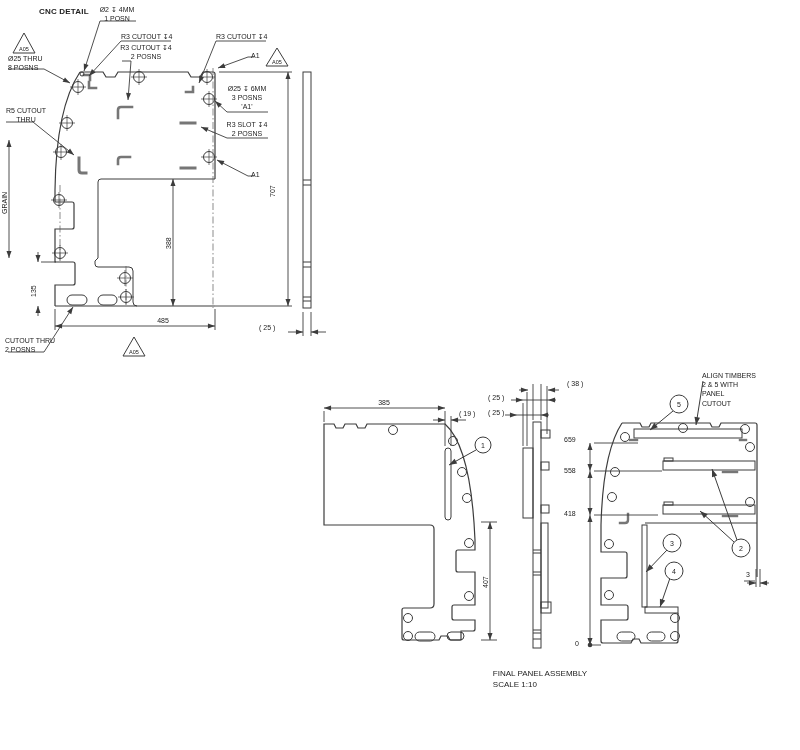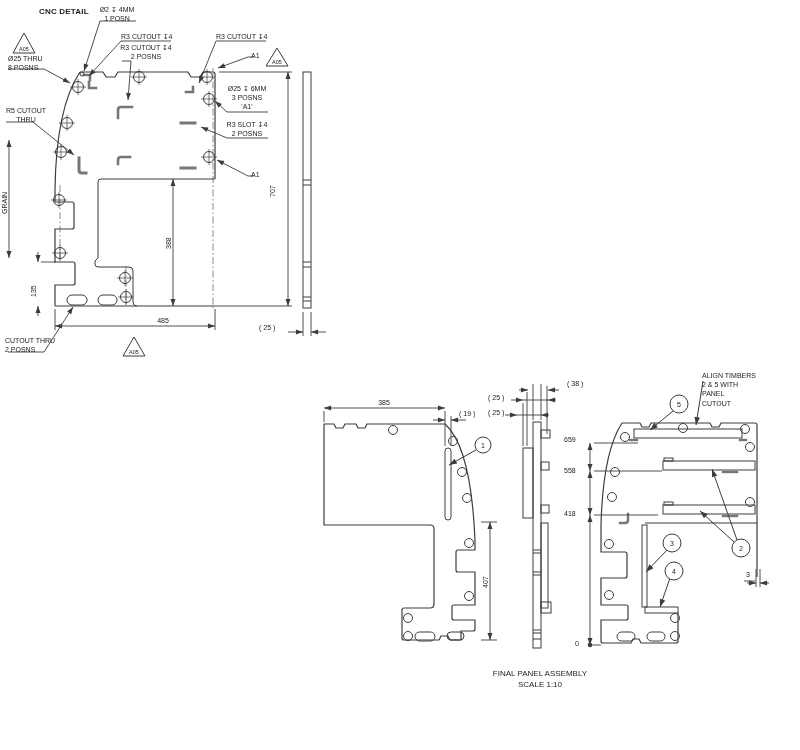--- a/index.html
+++ b/index.html
@@ -3,21 +3,21 @@
 <meta charset="utf-8">
 <style>
   html,body{margin:0;padding:0;background:#fff;}
   .sheet{position:relative;width:800px;height:750px;background:#fff;overflow:hidden;
          font-family:"Liberation Sans",sans-serif;border-radius:23px;}
   svg{position:absolute;left:0;top:0;}
   .lbl{position:absolute;font-size:7px;line-height:1.32;color:#222;white-space:pre-line;}
   .ctr{text-align:center;transform:translateX(-50%);}
   .rot{transform-origin:0 0;transform:rotate(-90deg);white-space:nowrap;}
   .bold{font-weight:bold;font-size:8px;letter-spacing:.2px;}
-  .cap{font-size:8px;text-align:center;transform:translateX(-50%);}
+  .cap{font-size:8px;text-align:left;transform:translateX(-50%);}
 </style>
 </head>
 <body>
 
 <div class="sheet">
 
 <svg width="800" height="750" viewBox="0 0 800 750">
   <defs>
     <marker id="ar" viewBox="0 0 10 8" refX="9.5" refY="4" markerWidth="9" markerHeight="7" orient="auto-start-reverse">
       <path d="M0.5,0.8 L9.5,4 L0.5,7.2 Z" fill="#3c3c3c"></path>

